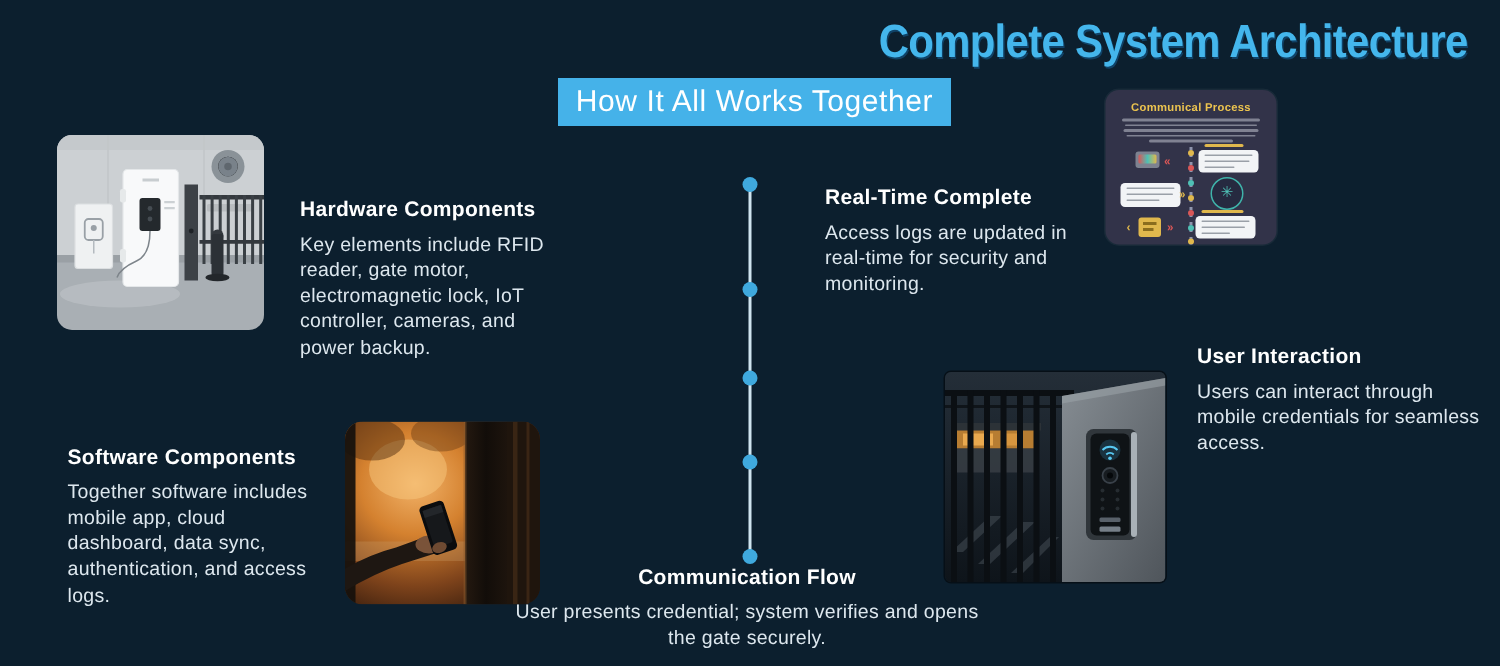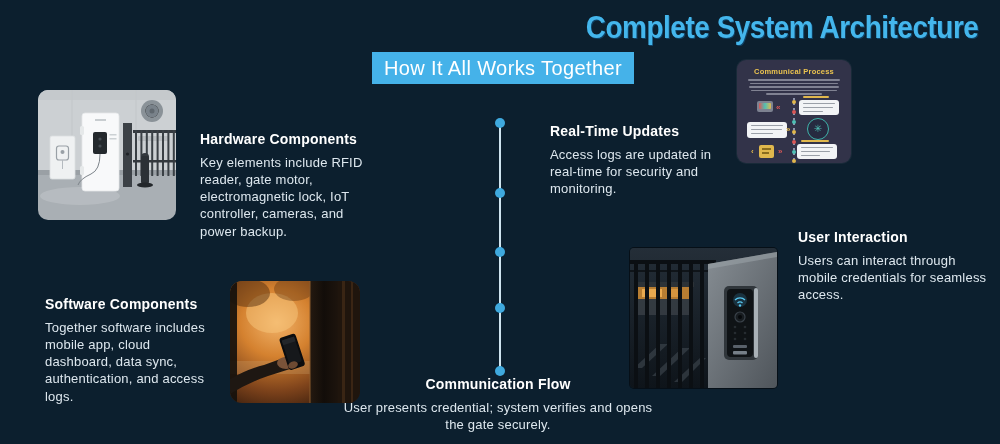--- a/index.html
+++ b/index.html
@@ -161,21 +161,21 @@
       </g>
     </svg>
   </div>
 
   <div class="block hw-text">
     <h3>Hardware Components</h3>
     <p>Key elements include RFID reader, gate motor, electromagnetic lock, IoT controller, cameras, and power backup.</p>
   </div>
 
   <div class="block rt-text">
-    <h3>Real-Time Updates</h3>
+    <h3>Real-Time Complete</h3>
     <p>Access logs are updated in real-time for security and monitoring.</p>
   </div>
 
   <div class="inset">
     <div class="inset-title">Communical Process</div>
     <div class="ipar" style="left:11px;top:19px;width:92px"></div>
     <div class="ipar" style="left:13px;top:22.5px;width:88px"></div>
     <div class="ipar" style="left:12px;top:26px;width:90px"></div>
     <div class="ipar" style="left:14px;top:29.5px;width:86px"></div>
     <div class="ipar" style="left:29px;top:33px;width:56px"></div>

